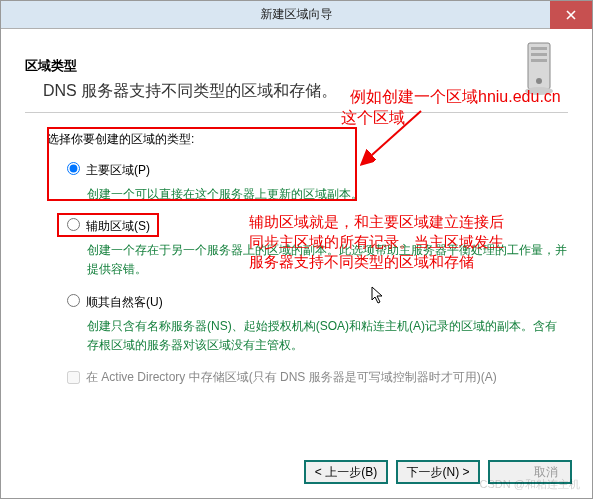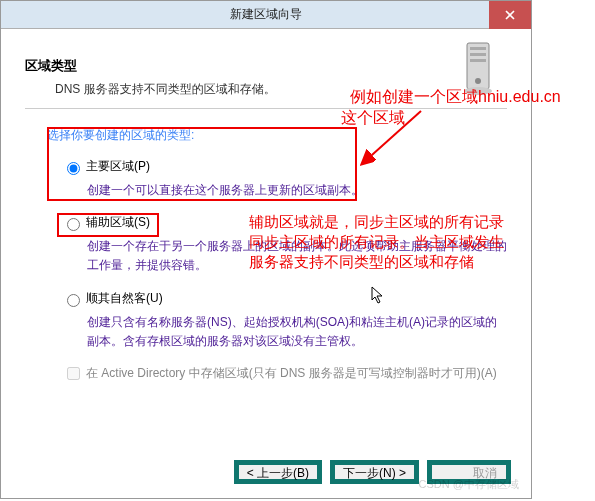--- a/index.html
+++ b/index.html
@@ -1,38 +1,38 @@
 <!DOCTYPE html>
 <html><head>
 <meta charset="utf-8">
 <style>
   * { box-sizing: border-box; margin: 0; padding: 0; }
   body { font-family: "Microsoft YaHei", SimSun, sans-serif; font-size: 12px; background: #fff; width: 595px; height: 501px; overflow: hidden; position: relative; }
-  .win { border: 1px solid #999; background: #fff; width: 532px; height: 499px; position: relative; }
+  .win { border: 1px solid #999; background: #fff; width: 593px; height: 499px; position: relative; }
   .titlebar { background: #d9e6f2; height: 28px; display: flex; align-items: center; justify-content: center; position: relative; border-bottom: 1px solid #b0b0b0; }
   .titlebar .title { font-size: 12px; color: #222; }
   .close-btn { position: absolute; right: 0; top: 0; width: 42px; height: 28px; background: #c75050; display: flex; align-items: center; justify-content: center; color: #fff; cursor: pointer; }
   .close-btn svg { width: 10px; height: 10px; }
   .content { padding: 28px 24px 12px 24px; position: relative; }
   .heading { font-weight: bold; font-size: 13px; color: #000; margin-bottom: 6px; }
-  .subheading { font-size: 12px; color: #333; margin-left: 30px; margin-bottom: 10px; }
+  .subheading { font-size: 16px; color: #333; margin-left: 18px; margin-bottom: 10px; }
   .server-icon { position: absolute; right: 28px; top: 12px; }
   .divider { border-top: 1px solid #ccc; margin: 8px 0 6px 0; }
-  .prompt { margin: 18px 0 14px 22px; font-size: 12px; color: #3b82f6; }
+  .prompt { margin: 18px 0 14px 22px; font-size: 12px; color: #000000; }
   .radio-group { margin-left: 42px; }
-  .radio-row { display: flex; align-items: flex-end; margin-bottom: 6px; }
+  .radio-row { display: flex; align-items: flex-start; margin-bottom: 6px; }
   .radio-row input[type="radio"] { margin-right: 6px; }
   .radio-label { font-size: 12px; }
-  .desc { margin-left: 20px; font-size: 12px; color: #4c1d95; line-height: 1.6; margin-bottom: 14px; max-width: 480px; }
+  .desc { margin-left: 20px; font-size: 12px; color: #15803d; line-height: 1.6; margin-bottom: 14px; max-width: 480px; }
   .checkbox-row { display: flex; align-items: center; margin-left: 42px; color: #888; }
   .checkbox-row input { margin-right: 6px; }
   .annot-red { position: absolute; font-family: SimSun, "Microsoft YaHei", sans-serif; font-size: 16px; color: #e00; white-space: nowrap; line-height: 1.4; }
   .annot-box { position: absolute; border: 2px solid #e00; pointer-events: none; }
   .buttons { position: absolute; right: 20px; bottom: 14px; display: flex; gap: 8px; }
-  .btn { min-width: 84px; height: 24px; border: 5px solid #0f766e; background: #f0f0f0; font-size: 12px; padding: 0 8px; cursor: pointer; }
+  .btn { min-width: 84px; height: 24px; border: 2px solid #0f766e; background: #f0f0f0; font-size: 12px; padding: 0 8px; cursor: pointer; }
   .btn.disabled { color: #999; cursor: default; padding-left: 40px; }
   .watermark { position: absolute; right: 12px; bottom: 6px; font-size: 11px; color: rgba(0,0,0,0.2); }
   .cursor { position: absolute; left: 370px; top: 285px; pointer-events: none; }
   .arrow-line { position: absolute; stroke: #e00; stroke-width: 2; fill: none; pointer-events: none; }
 </style>
 </head>
 <body>
 
 <div class="win">
   <div class="titlebar">
@@ -100,22 +100,22 @@
     <defs>
         <marker id="ah" markerWidth="8" markerHeight="8" refX="6" refY="3" orient="auto">
           <path d="M0,0 L6,3 L0,6 Z" fill="#e00"></path>
         </marker>
       </defs>
     <line x1="420" y1="110" x2="362" y2="162" stroke="#e00" stroke-width="2" marker-end="url(#ah)"></line>
   </svg>
 
   <div class="annot-red" style="left:349px; top:85px;">例如创建一个区域hniu.edu.cn</div>
   <div class="annot-red" style="left:340px; top:106px;">这个区域</div>
-  <div class="annot-red" style="left:248px; top:210px; font-size:15px;">辅助区域就是，同步主区域的所有记录</div>
+  <div class="annot-red" style="left:248px; top:210px; font-size:15px;">辅助区域就是，和主要区域建立连接后</div>
   <div class="annot-red" style="left:248px; top:230px; font-size:15px;">同步主区域的所有记录。当主区域发生</div>
   <div class="annot-red" style="left:248px; top:250px; font-size:15px;">服务器支持不同类型的区域和存储</div>
 
   <svg class="cursor" width="16" height="20">
     <path d="M1 1 L1 14 L4 11 L7 17 L9 16 L6 10 L11 10 Z" fill="#fff" stroke="#000" stroke-width="1"></path>
   </svg>
 
-  <div class="watermark">CSDN @中存储区域</div>
+  <div class="watermark">CSDN @和粘连主机</div>
 </div>
 
 </body></html>

